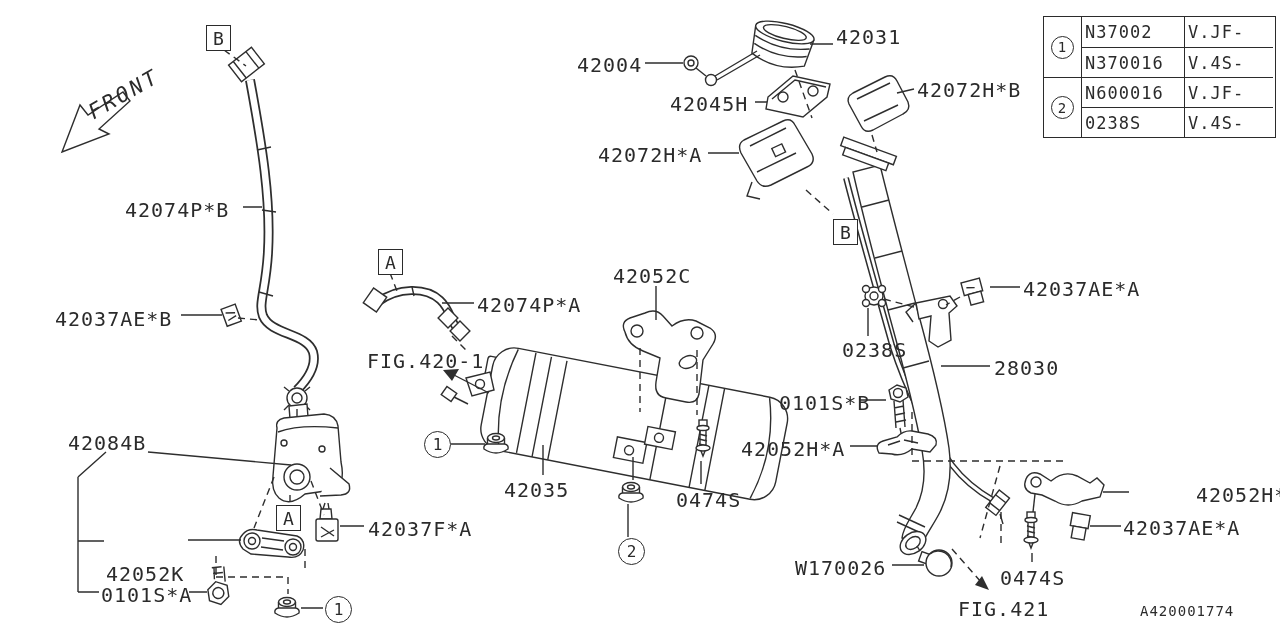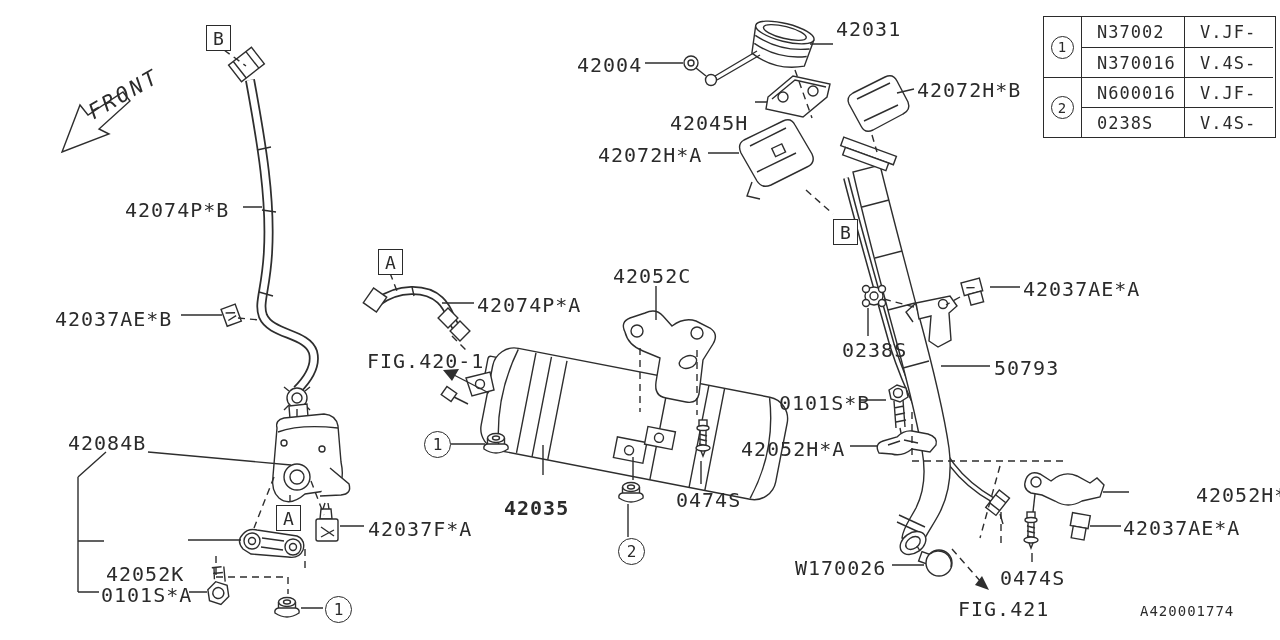--- a/index.html
+++ b/index.html
@@ -11,21 +11,21 @@
   .front-label{position:absolute;left:96px;top:100px;font-size:21px;font-style:italic;
                letter-spacing:3px;transform:rotate(-30deg);transform-origin:0 100%;}
   .marker{position:absolute;width:23px;height:24px;border:1.6px solid #2b2b2b;background:#fff;
           display:flex;align-items:center;justify-content:center;font-size:18px;}
   .callout{position:absolute;width:25px;height:25px;border:1.5px solid #2b2b2b;border-radius:50%;
            background:#fff;display:flex;align-items:center;justify-content:center;font-size:16px;}
   .ref-table{position:absolute;left:1043px;top:16px;width:231px;height:120px;
              border:1.6px solid #2b2b2b;display:grid;
              grid-template-columns:37px 103px 89px;grid-template-rows:30px 30px 30px 30px;background:#fff;}
   .ref-table .cell{border-left:1.4px solid #2b2b2b;border-top:1.4px solid #2b2b2b;
-                   display:flex;align-items:center;padding-left:15px;font-size:17px;letter-spacing:1px;}
+                   display:flex;align-items:center;padding-left:3px;font-size:17px;letter-spacing:1px;}
   .ref-table .cell.r0{border-top:none;}
   .ref-table .co{grid-row:span 2;border-left:none;display:flex;align-items:center;justify-content:center;padding:0;}
   .ref-table .co.r2{border-top:1.4px solid #2b2b2b;}
   .ref-table .co .ring{width:21px;height:21px;border:1.4px solid #2b2b2b;border-radius:50%;
                        display:flex;align-items:center;justify-content:center;font-size:14px;}
 </style>
 </head>
 <body>
 
 <div id="stage">
@@ -294,35 +294,35 @@
 
   <div class="part-label" style="left:125px;top:198px;">42074P*B</div>
   <div class="part-label" style="left:55px;top:307px;">42037AE*B</div>
   <div class="part-label" style="left:68px;top:431px;">42084B</div>
   <div class="part-label" style="left:106px;top:562px;">42052K</div>
   <div class="part-label" style="left:101px;top:583px;">0101S*A</div>
   <div class="part-label" style="left:368px;top:517px;">42037F*A</div>
   <div class="part-label" style="left:477px;top:293px;">42074P*A</div>
   <div class="part-label" style="left:367px;top:349px;">FIG.420-1</div>
   <div class="part-label" style="left:613px;top:264px;">42052C</div>
-  <div class="part-label" style="left:504px;top:496px;font-weight:bold;">42035</div>
+  <div class="part-label" style="left:504px;top:478px;">42035</div>
   <div class="part-label" style="left:676px;top:488px;">0474S</div>
   <div class="part-label" style="left:741px;top:437px;">42052H*A</div>
   <div class="part-label" style="left:779px;top:391px;">0101S*B</div>
   <div class="part-label" style="left:842px;top:338px;">0238S</div>
   <div class="part-label" style="left:1023px;top:277px;">42037AE*A</div>
-  <div class="part-label" style="left:994px;top:356px;">50793</div>
+  <div class="part-label" style="left:994px;top:356px;">28030</div>
   <div class="part-label" style="left:1196px;top:483px;">42052H*B</div>
   <div class="part-label" style="left:1123px;top:516px;">42037AE*A</div>
   <div class="part-label" style="left:795px;top:556px;">W170026</div>
   <div class="part-label" style="left:1000px;top:566px;">0474S</div>
   <div class="part-label" style="left:958px;top:597px;text-align:right;">FIG.421</div>
   <div class="part-label" style="left:577px;top:53px;">42004</div>
-  <div class="part-label" style="left:836px;top:17px;">42031</div>
-  <div class="part-label" style="left:670px;top:92px;margin-top:19px;">42045H</div>
+  <div class="part-label" style="left:836px;top:25px;">42031</div>
+  <div class="part-label" style="left:670px;top:92px;">42045H</div>
   <div class="part-label" style="left:917px;top:78px;">42072H*B</div>
   <div class="part-label" style="left:598px;top:143px;">42072H*A</div>
   <div class="part-label small-label" style="left:1140px;top:603px;">A420001774</div>
 
   <div class="ref-table">
     <div class="cell co r0">
       <span class="ring">1</span>
     </div>
     <div class="cell r0">N37002</div>
     <div class="cell r0">V.JF-</div>

